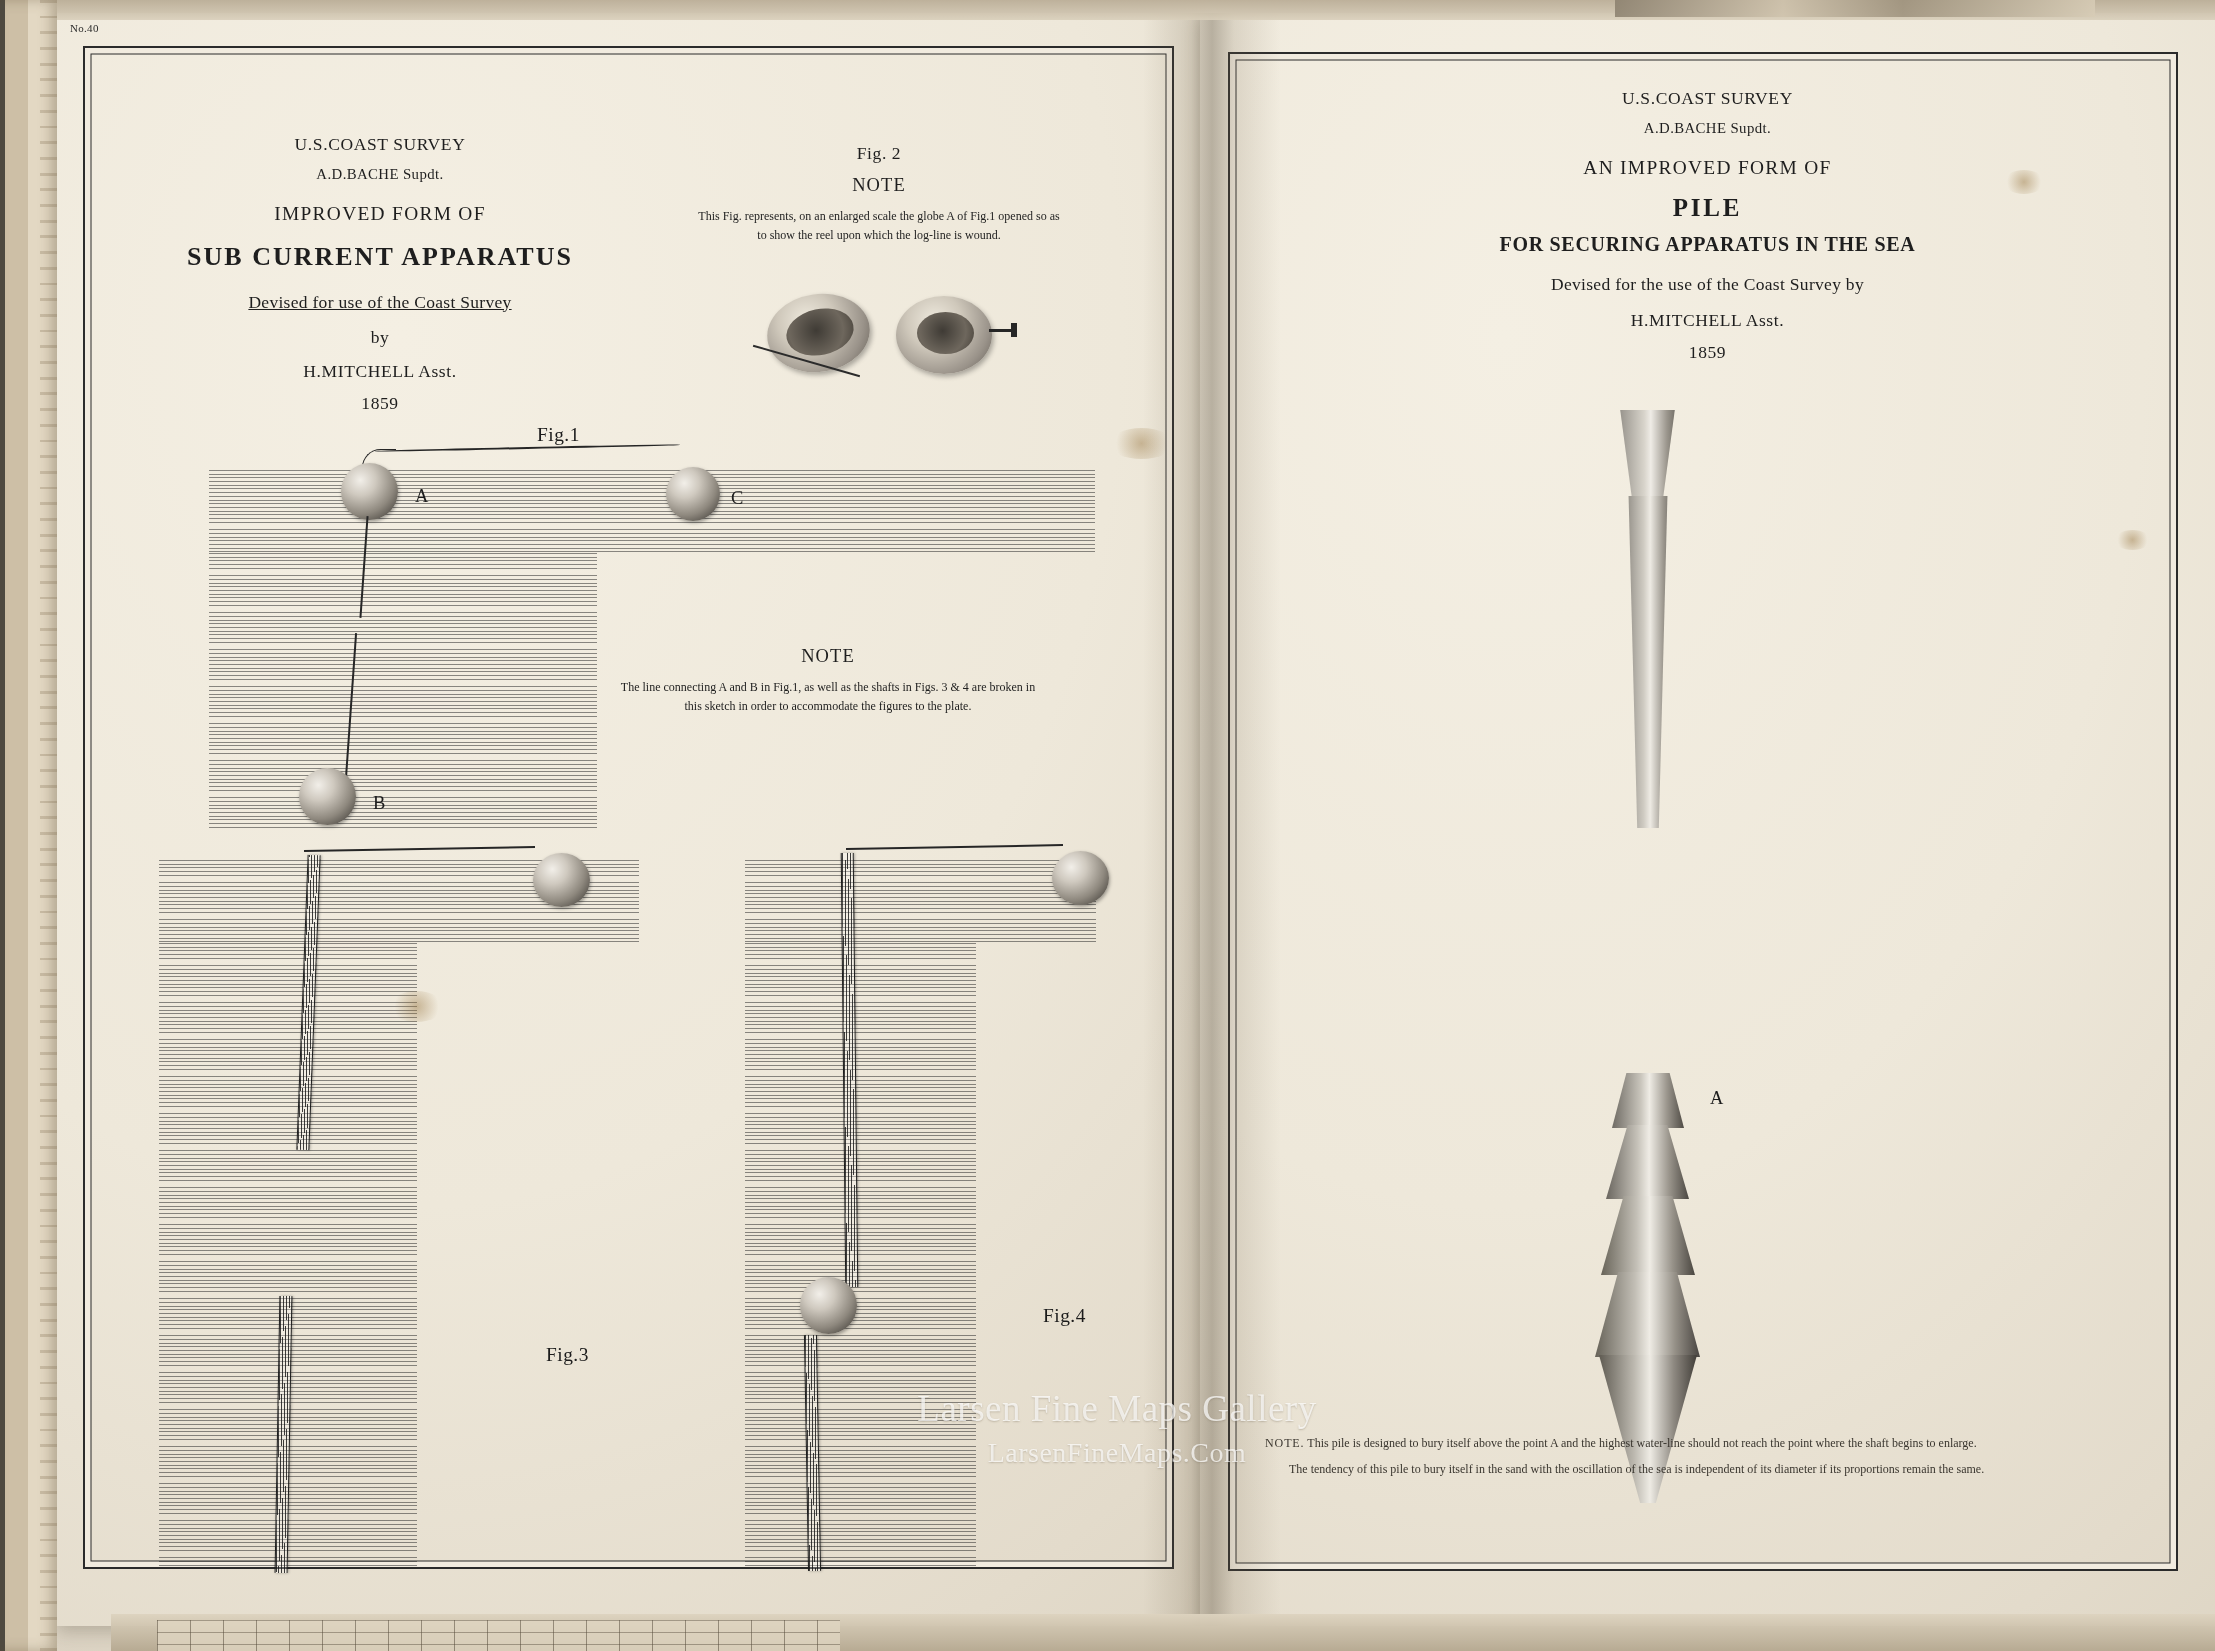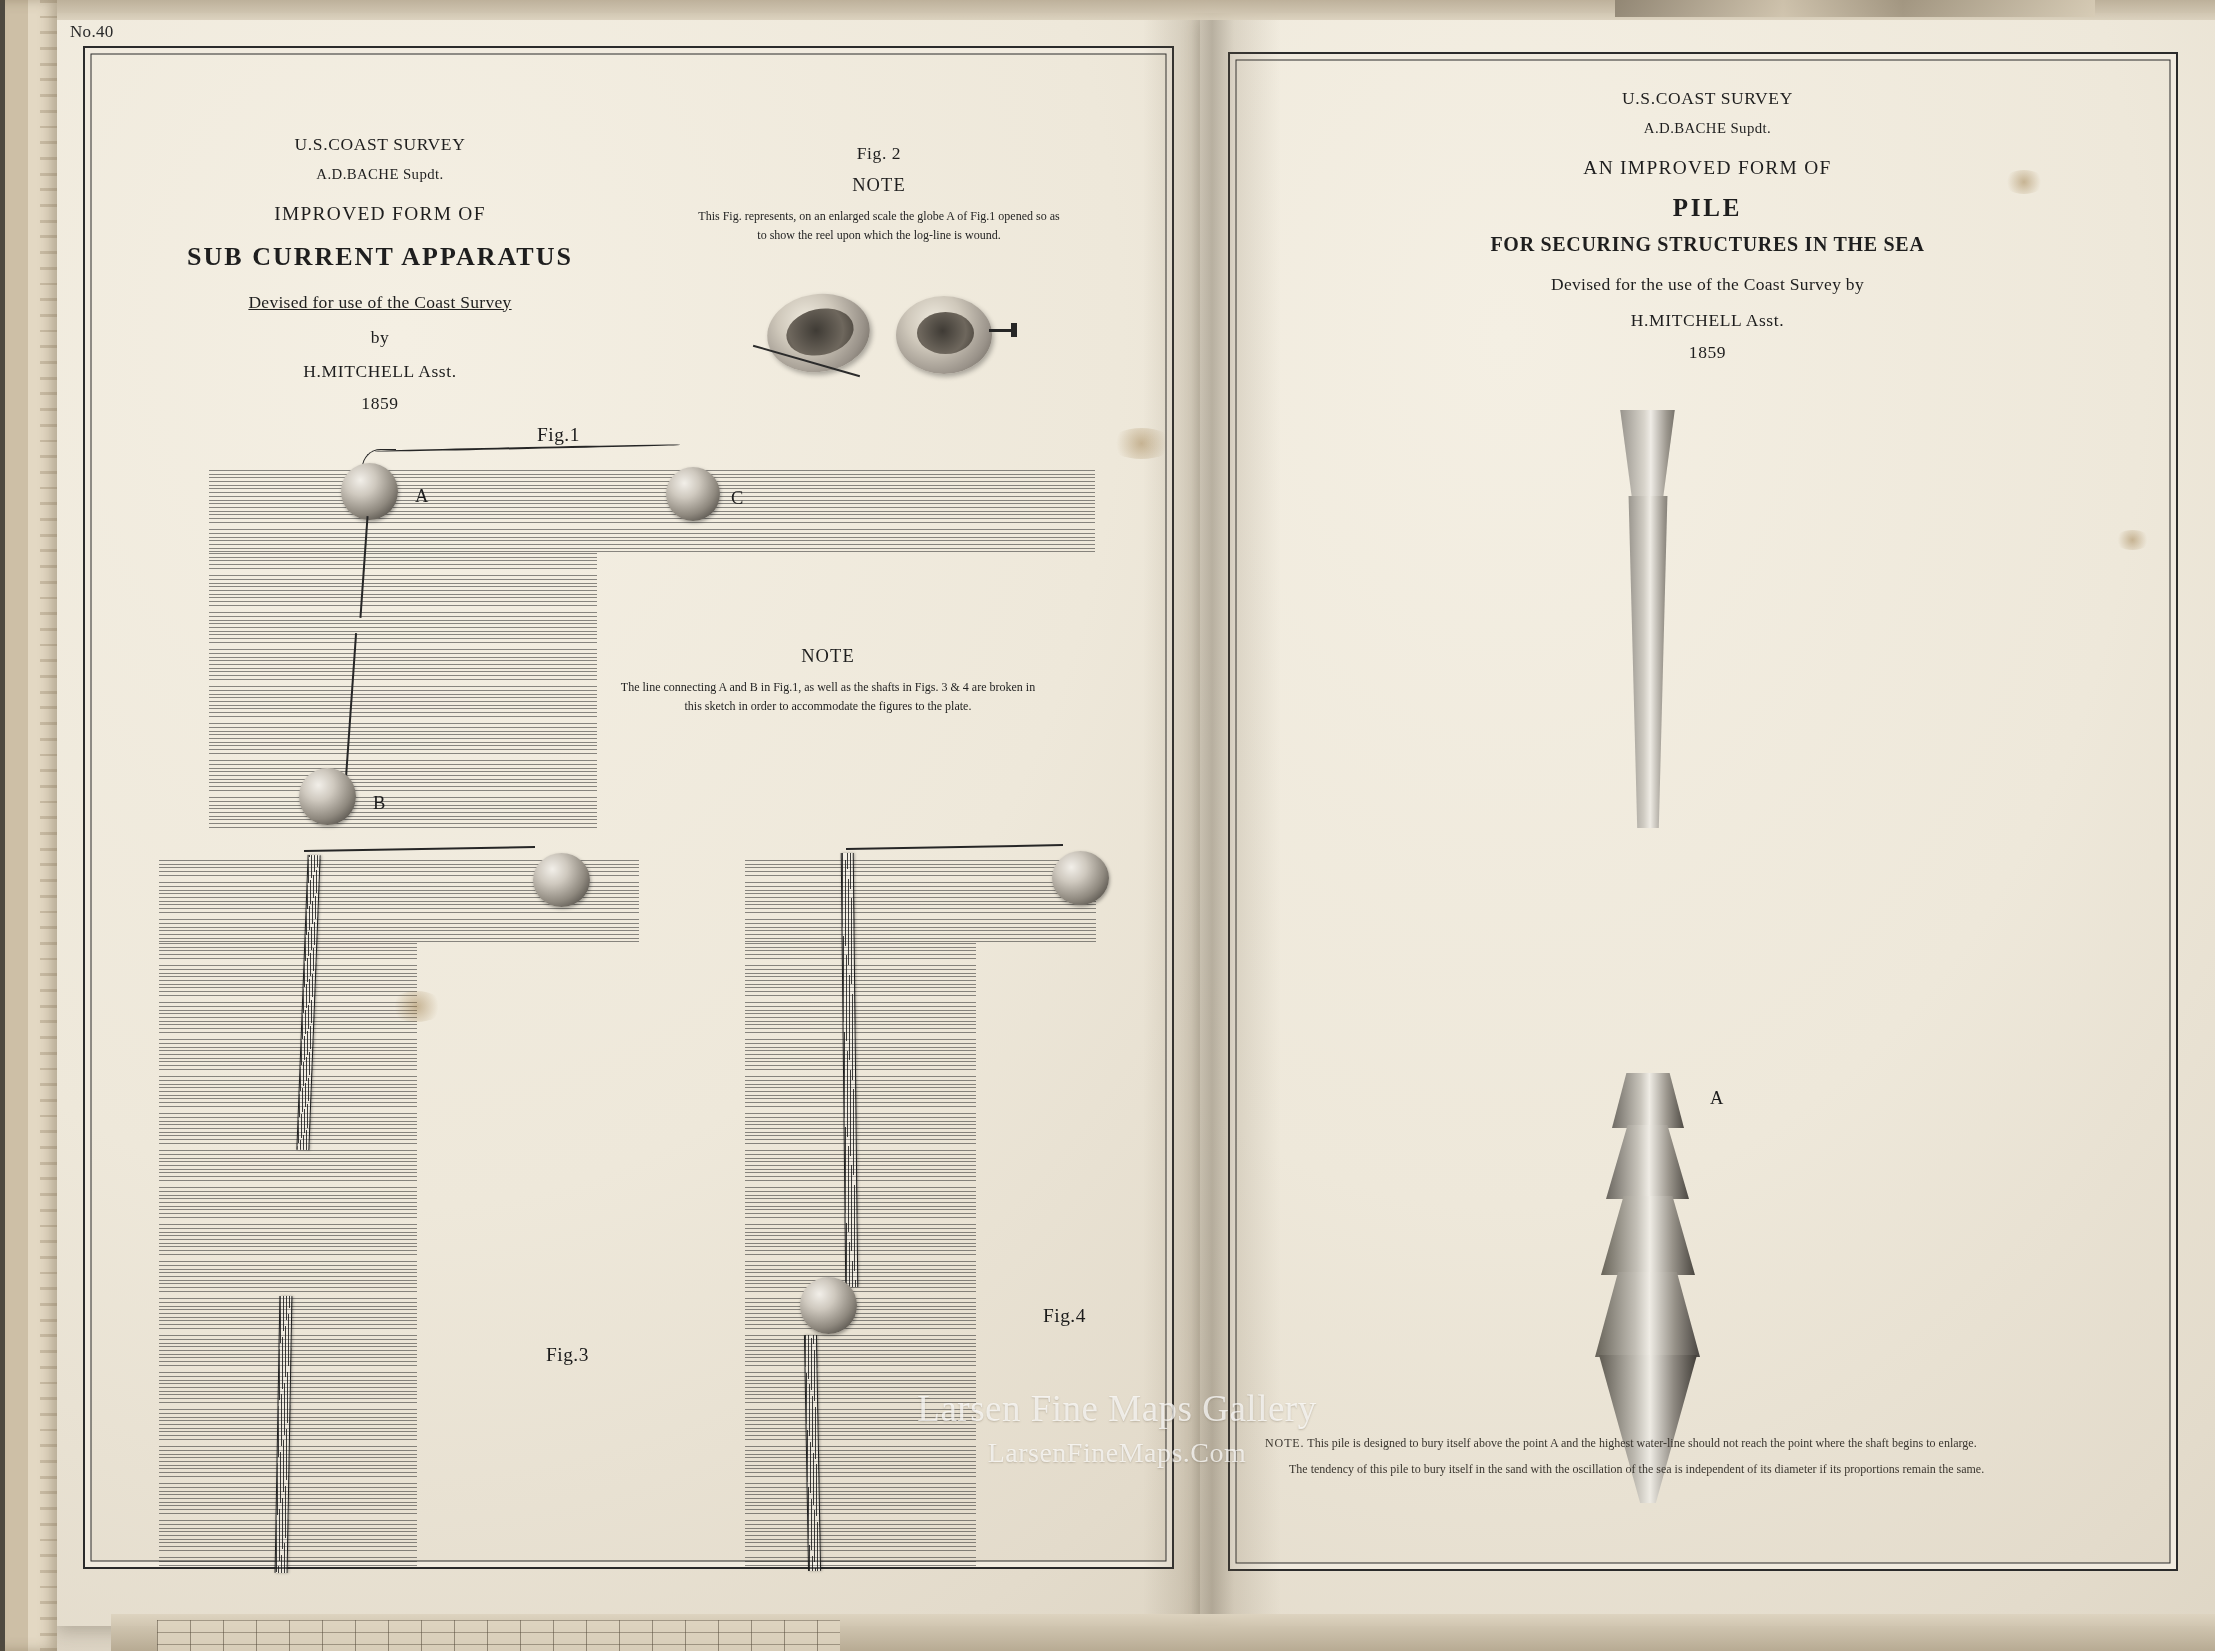--- a/index.html
+++ b/index.html
@@ -95,21 +95,21 @@
     border: 2.8px solid #2b2b2b;
     box-shadow: inset 0 0 0 5.5px #f1ebdf, inset 0 0 0 6.5px #2b2b2b;
     background: transparent;
   }
   #border-left  { left: 26px; top: 33px; right: 26px;  bottom: 57px; }
   #border-right { left: 28px; top: 39px; right: 37px;  bottom: 55px; }
 
   .plate-no {
     position: absolute;
     left: 13px; top: 9.2px;
-    font-size: 17px;
+    font-size: 11px;
     letter-spacing: 0.3px;
     color: #2a2a2a;
   }
 
   
   .titleblock { position:absolute; text-align:center; color:#1e1e1e; }
   .t-small   { font-size: 17.5px; letter-spacing: 0.6px; }
   .t-smaller { font-size: 14.8px; letter-spacing: 0.4px; }
   .t-mid     { font-size: 19.4px; letter-spacing: 1.3px; }
   .t-big     { font-size: 26px; font-weight: bold; letter-spacing: 2px; }
@@ -292,21 +292,21 @@
 
   <div class="page" id="page-right">
 
     <div class="plate-border" id="border-right"></div>
 
     <div class="titleblock" style="left:92px; top:74px; width:831px;">
       <div class="row t-small">U.S.COAST SURVEY</div>
       <div class="row t-smaller">A.D.BACHE Supdt.</div>
       <div class="row t-mid" style="margin-top:20px;">AN IMPROVED FORM OF</div>
       <div class="row t-big2" style="margin-top:14.8px;">PILE</div>
-      <div class="row t-mid" style="margin-top:11px; font-weight:bold; letter-spacing:0.7px; font-size:20px;">FOR SECURING STRUCTURES IN THE SEA</div>
+      <div class="row t-mid" style="margin-top:11px; font-weight:bold; letter-spacing:0.7px; font-size:20px;">FOR SECURING APPARATUS IN THE SEA</div>
       <div class="row t-italicish" style="margin-top:18.5px;">Devised for the use of the Coast Survey by</div>
       <div class="row t-small" style="margin-top:14.8px;">H.MITCHELL Asst.</div>
       <div class="row t-small" style="margin-top:9.2px;">1859</div>
     </div>
 
     <div style="position:absolute; left:277px; top:397px; width:388px; height:988px;">
 
       <div class="pile-seg pile-shaft" style="left:138px; top:0; width:65px; height:88px; clip-path: polygon(8% 0, 92% 0, 74% 100%, 26% 100%);
                   background:linear-gradient(90deg,#8b8780,#d8d4cb 45%,#efece6 55%,#9a958c 80%,#615d56);
                   border-radius:5.5px 5.5px 0 0;"></div>

